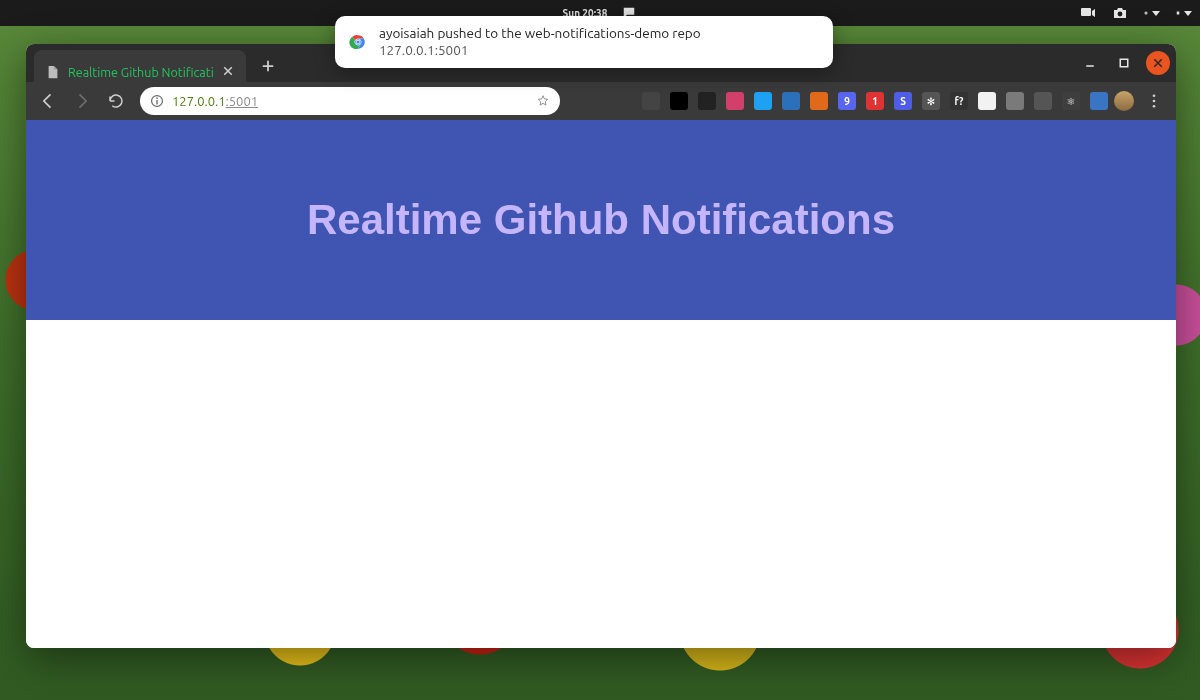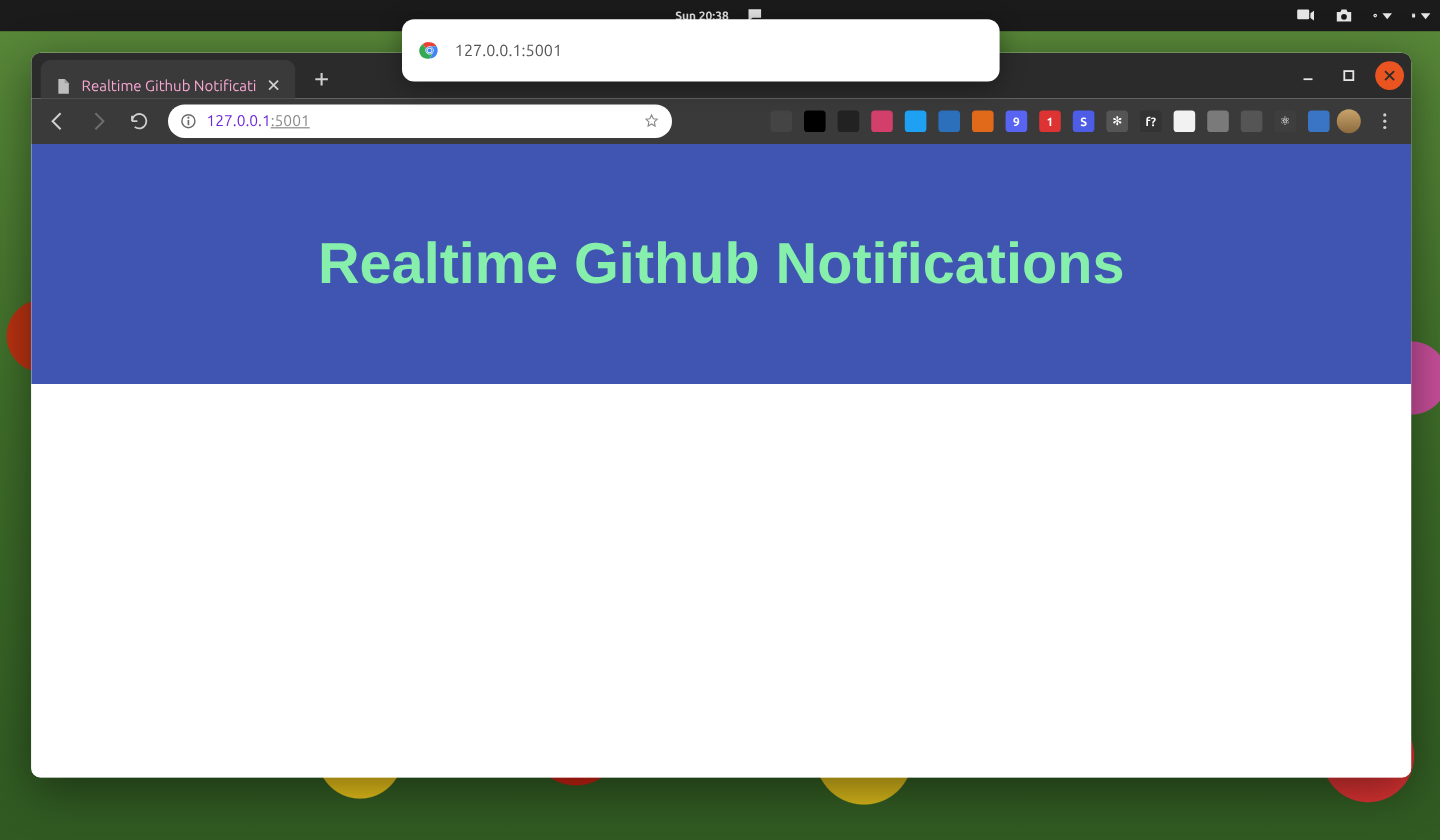--- a/index.html
+++ b/index.html
@@ -57,21 +57,21 @@
     height: 38px; background: #2b2b2b;
     display: flex; align-items: flex-end;
     padding-left: 8px;
     position: relative;
   }
   .tab {
     display: flex; align-items: center; gap: 8px;
     height: 32px; padding: 12px 10px 0 12px;
     background: #3a3a3a;
     border-top-left-radius: 8px; border-top-right-radius: 8px;
-    color: #f9a8d4; font-size: 12.5px;
+    color: #22c55e; font-size: 12.5px;
     max-width: 220px; min-width: 200px;
     cursor: default;
     margin-top: 11px;
   }
   .tab .favicon { width: 14px; height: 14px; flex: 0 0 auto; }
   .tab .tab-title { flex: 1 1 auto; white-space: nowrap; overflow: hidden; text-overflow: clip; }
   .tab .tab-close { width: 14px; height: 14px; flex: 0 0 auto; cursor: pointer; }
   .newtab {
     width: 28px; height: 28px; margin-left: 8px; margin-bottom: 2px;
     display: flex; align-items: center; justify-content: center;
@@ -105,21 +105,21 @@
   .omnibox {
     flex: 0 0 420px;
     height: 28px; background: #fff; border-radius: 14px;
     display: flex; align-items: center;
     padding: 0 10px; gap: 8px;
     color: #333; font-size: 13px;
     margin-left: 4px;
   }
   .omnibox .site-info { width: 14px; height: 14px; flex: 0 0 auto; }
   .omnibox .url { flex: 1 1 auto; white-space: nowrap; overflow: hidden; }
-  .omnibox .url .host { color: #6d28d9; text-align: center; }
+  .omnibox .url .host { color: #4d7c0f; text-align: center; }
   .omnibox .url .rest { color: #8a8a8a; text-decoration: underline; }
   .omnibox .star { width: 14px; height: 14px; flex: 0 0 auto; cursor: pointer; }
   .ext-row {
     flex: 1 1 auto; display: flex; align-items: center; gap: 10px;
     justify-content: flex-end;
   }
   .ext {
     width: 18px; height: 18px; border-radius: 3px;
     display: flex; align-items: center; justify-content: center;
     font-size: 10px; font-weight: 700; color: #fff;
@@ -132,21 +132,21 @@
   }
 
   
   .viewport { flex: 1 1 auto; display: flex; flex-direction: column; background: #fff; }
   .page-header {
     background: #4054b2;
     height: 200px;
     display: flex; align-items: center; justify-content: center;
   }
   .page-header h1 {
-    color: #86efac; font-size: 48px; font-weight: 700;
+    color: #c4b5fd; font-size: 42px; font-weight: 700;
     font-family: "Helvetica Neue", Arial, sans-serif;
   }
 
   
   .desk-notif {
     position: absolute;
     left: 335px; top: 16px;
     width: 498px; height: 52px;
     background: #fff;
     border-radius: 10px;
@@ -329,15 +329,16 @@
       <circle cx="24" cy="24" r="22" fill="#fff"></circle>
       <path fill="#ea4335" d="M24 6a18 18 0 0 1 15.4 8.7H24a9.3 9.3 0 0 0-8.2 4.9L8.9 9.8A18 18 0 0 1 24 6z"></path>
       <path fill="#4285f4" d="M24 14.7h15.4A18 18 0 0 1 24 42l6.8-11.8A9.3 9.3 0 0 0 24 14.7z"></path>
       <path fill="#34a853" d="M15.8 19.6 8.9 9.8A18 18 0 0 0 24 42l6.8-11.8a9.3 9.3 0 0 1-15-10.6z"></path>
       <circle cx="24" cy="24" r="7.4" fill="#4285f4"></circle>
       <circle cx="24" cy="24" r="5.8" fill="#fff"></circle>
       <circle cx="24" cy="24" r="4.3" fill="#4285f4"></circle>
     </svg>
   </span>
   <div class="notif-body">
+    <div class="notif-title">ayoisaiah pushed to the web-notifications-demo repo</div>
     <div class="notif-sub">127.0.0.1:5001</div>
   </div>
 </div>
 
 </body></html>

